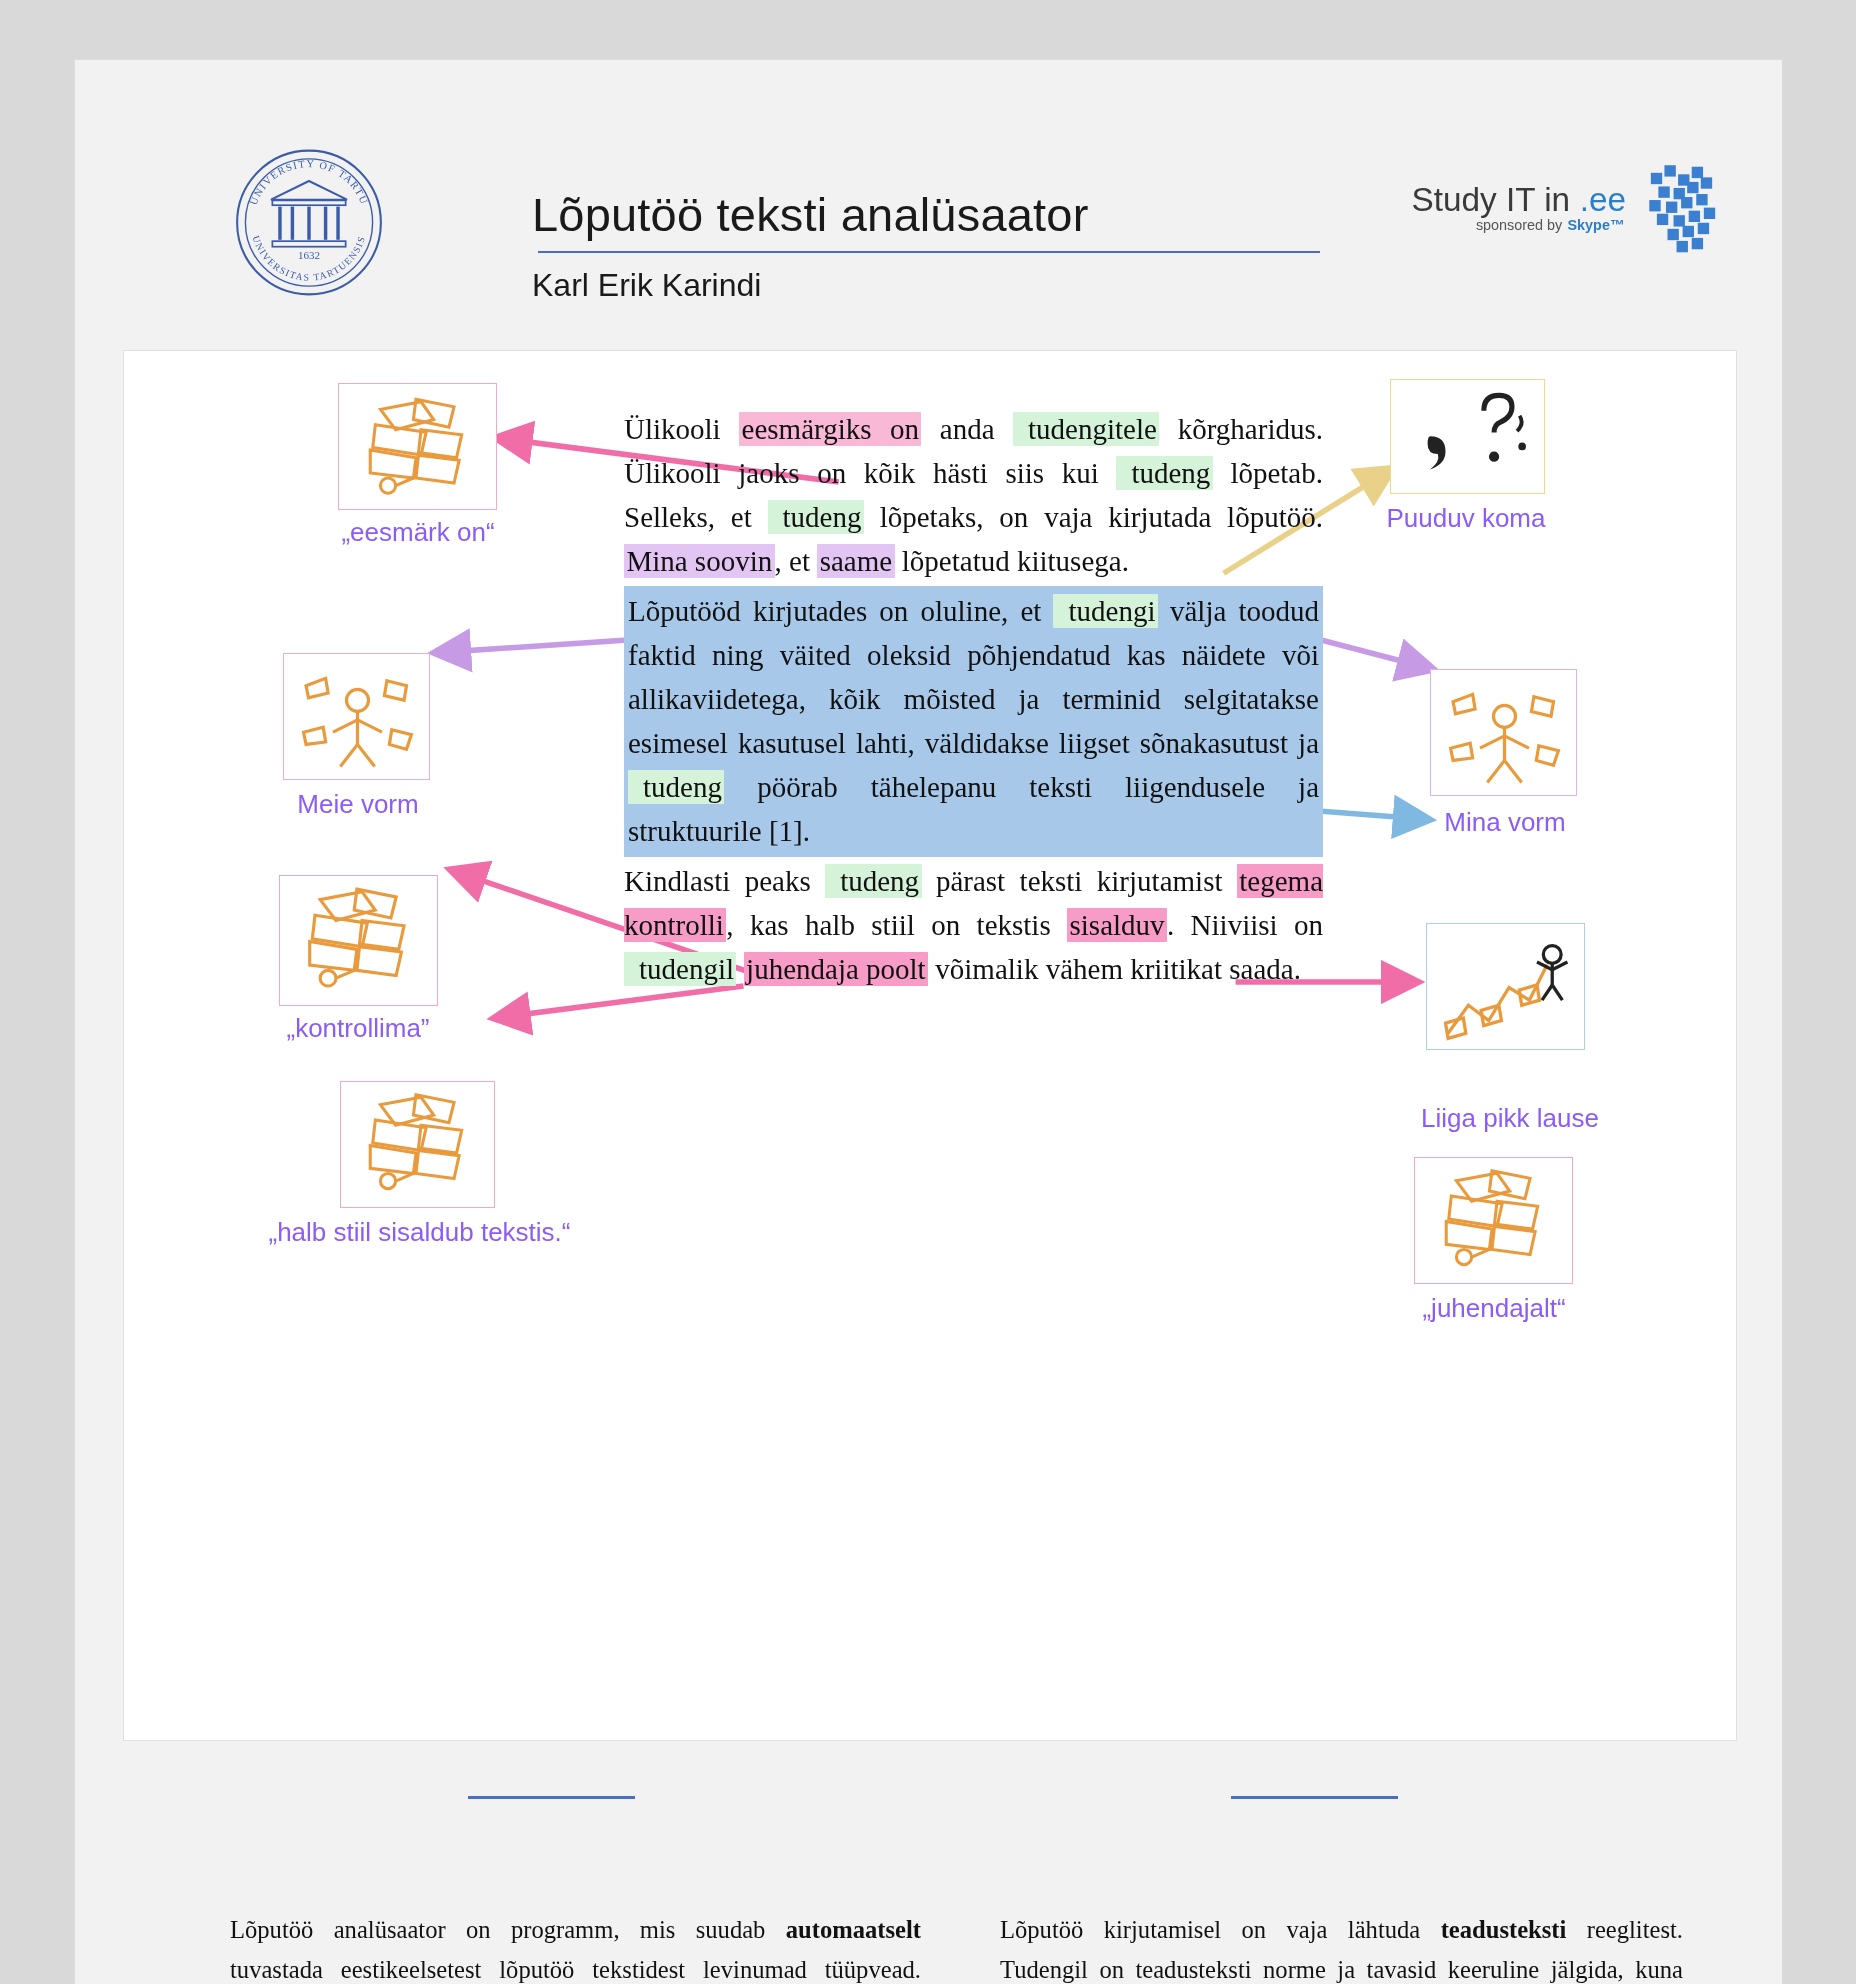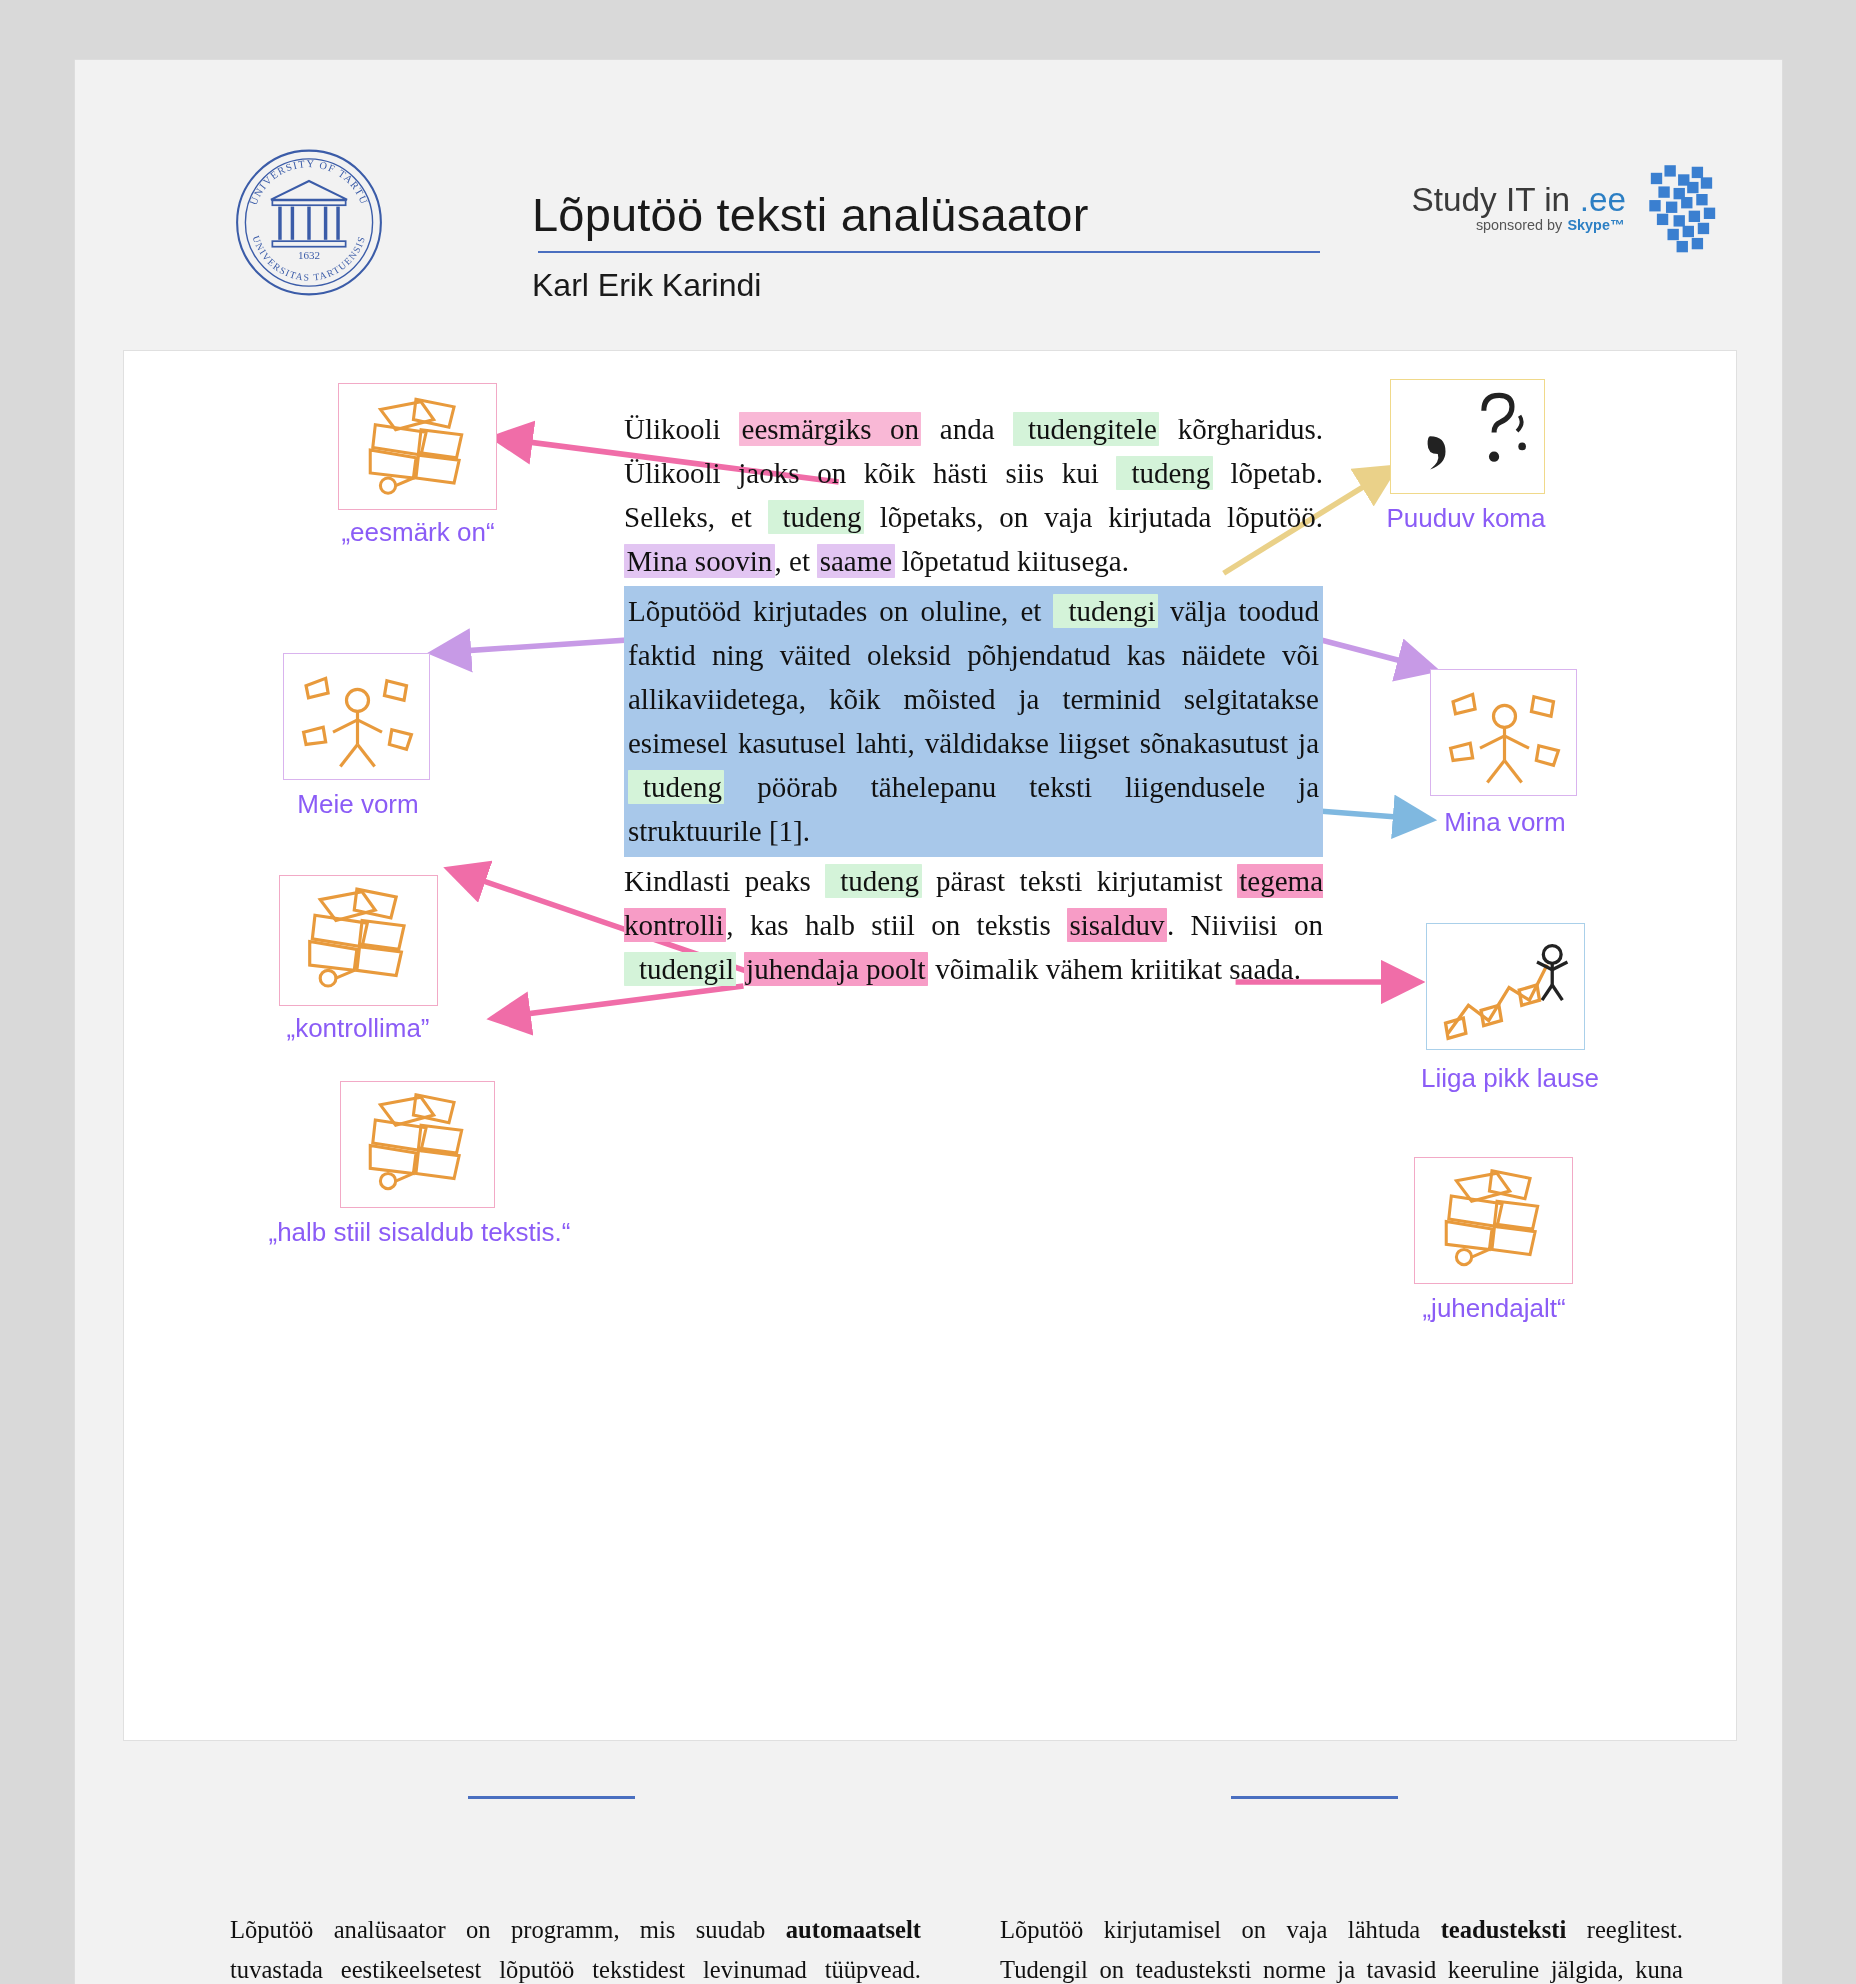--- a/index.html
+++ b/index.html
@@ -366,21 +366,21 @@
             <line x1="96" y1="36" x2="84" y2="30" stroke="#222"></line>
             <line x1="96" y1="36" x2="108" y2="30" stroke="#222"></line>
             <line x1="96" y1="48" x2="88" y2="60" stroke="#222"></line>
             <line x1="96" y1="48" x2="104" y2="60" stroke="#222"></line>
             <polygon points="12,78 26,74 28,86 14,90"></polygon>
             <polygon points="40,68 54,64 56,76 42,80"></polygon>
             <polygon points="70,52 84,48 86,60 72,64"></polygon>
           </g>
         </svg>
       </div>
-      <div class="card-label" style="left:1231px; top:711px; width:310px;">Liiga pikk lause</div>
+      <div class="card-label" style="left:1231px; top:751px; width:310px;">Liiga pikk lause</div>
 
       <div class="card" style="left:1290px; top:806px; width:159px; height:127px;">
         <svg viewBox="0 0 120 100" width="159" height="127">
           <g stroke="#e89a3c" stroke-width="2.4" fill="none">
             <polygon points="30,18 62,12 72,26 42,34"></polygon>
             <polygon points="58,10 88,16 84,32 56,26"></polygon>
             <polygon points="26,30 66,36 62,54 24,48"></polygon>
             <polygon points="62,34 94,38 90,56 60,52"></polygon>
             <polygon points="22,50 58,56 56,72 22,68"></polygon>
             <polygon points="60,54 92,58 88,76 58,72"></polygon>

